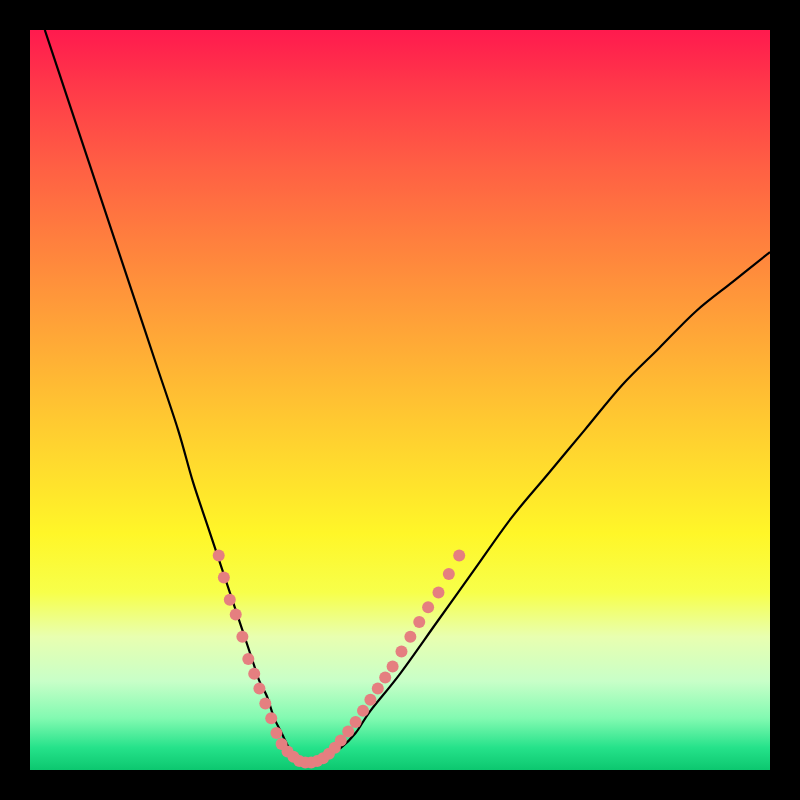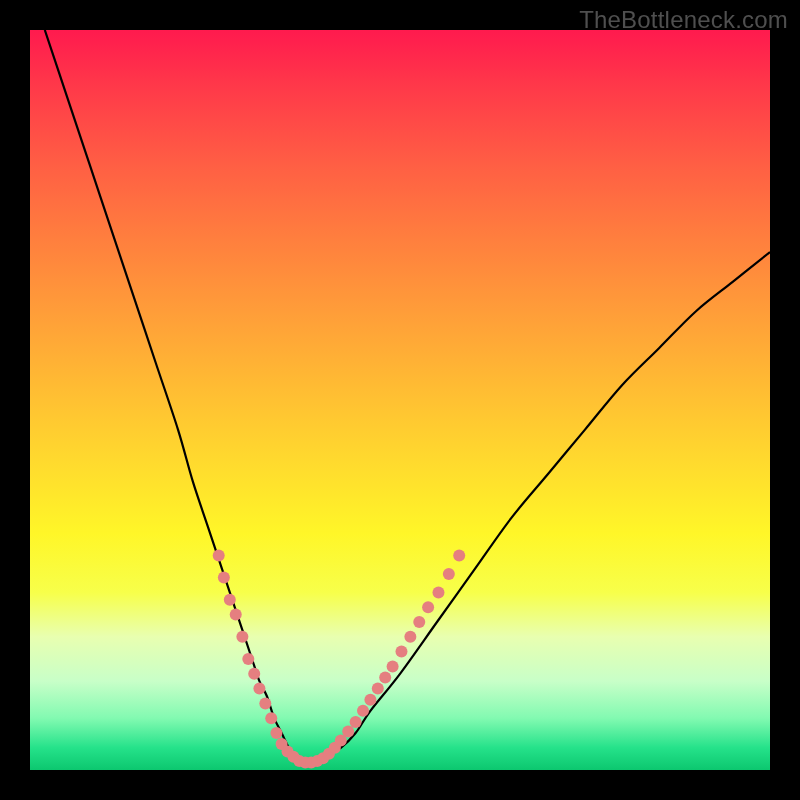--- a/index.html
+++ b/index.html
@@ -58,21 +58,20 @@
     left: 0;
     top: 0;
     width: 740px;
     height: 740px;
   }
 </style>
 </head>
 <body>
 
 <div class="frame">
-  <div class="watermark">TheBottleneck.com</div>
   <div class="plot">
     <svg class="curve" viewBox="0 0 740 740" preserveAspectRatio="none">
       <path id="curve-path" fill="none" stroke="#000000" stroke-width="2.2" d="M 14.8,0 C 18.5,11.100000000000003 29.599999999999998,44.40000000000002 37,66.60000000000002 C 44.4,88.80000000000003 51.800000000000004,111.00000000000004 59.2,133.20000000000005 C 66.60000000000001,155.40000000000006 74,177.60000000000008 81.4,199.80000000000007 C 88.80000000000001,222.00000000000006 96.2,244.2 103.60000000000001,266.4 C 111.00000000000001,288.59999999999997 118.4,310.79999999999995 125.80000000000001,332.99999999999994 C 133.20000000000002,355.19999999999993 141.83333333333334,379.8666666666666 148,399.59999999999997 C 154.16666666666666,419.3333333333333 157.86666666666667,435.3666666666667 162.8,451.4 C 167.73333333333335,467.4333333333333 172.66666666666666,480.99999999999994 177.6,495.79999999999995 C 182.53333333333333,510.59999999999997 187.46666666666667,525.4000000000001 192.4,540.2 C 197.33333333333334,555 202.26666666666668,569.8000000000001 207.20000000000002,584.6 C 212.13333333333335,599.4 218.3,617.9 222,629 C 225.7,640.1 226.93333333333334,645.0333333333334 229.4,651.2 C 231.86666666666667,657.3666666666667 234.33333333333334,659.8333333333334 236.8,666 C 239.26666666666668,672.1666666666666 241.73333333333335,682.0333333333334 244.20000000000002,688.2 C 246.66666666666669,694.3666666666667 249.13333333333335,698.0666666666667 251.60000000000002,703 C 254.0666666666667,707.9333333333333 256.53333333333336,714.0999999999999 259,717.8 C 261.46666666666664,721.5 263.9333333333333,722.7333333333333 266.4,725.2 C 268.8666666666667,727.6666666666667 271.33333333333337,731.3666666666667 273.8,732.6 C 276.26666666666665,733.8333333333334 278.73333333333335,732.6 281.2,732.6 C 283.66666666666663,732.6 286.1333333333333,733.8333333333334 288.6,732.6 C 291.0666666666667,731.3666666666667 292.3,727.6666666666667 296,725.2 C 299.7,722.7333333333333 305.8666666666667,721.5 310.8,717.8 C 315.73333333333335,714.0999999999999 320.6666666666667,709.1666666666666 325.6,703 C 330.53333333333336,696.8333333333334 333.00000000000006,690.6666666666666 340.40000000000003,680.8 C 347.8,670.9333333333333 358.9,658.5999999999999 370,643.8 C 381.1,629 394.66666666666674,609.2666666666667 407.00000000000006,592 C 419.33333333333337,574.7333333333333 431.6666666666667,557.4666666666667 444,540.2 C 456.3333333333333,522.9333333333334 468.6666666666667,504.43333333333334 481,488.4 C 493.3333333333333,472.3666666666666 505.6666666666667,458.8 518,444 C 530.3333333333334,429.2 542.6666666666666,414.4 555,399.59999999999997 C 567.3333333333334,384.79999999999995 579.6666666666666,368.76666666666665 592,355.2 C 604.3333333333334,341.6333333333333 616.6666666666666,330.53333333333336 629,318.20000000000005 C 641.3333333333334,305.86666666666673 653.6666666666666,292.3 666,281.2 C 678.3333333333334,270.09999999999997 690.6666666666666,261.46666666666664 703,251.59999999999997 C 715.3333333333334,241.7333333333333 733.8333333333334,226.93333333333334 740,222"></path>
       <g id="marker-group">
           <circle cx="188.70000000000002" cy="525.4" r="6" fill="#e57f80"></circle>
           <circle cx="193.88" cy="547.6" r="6" fill="#e57f80"></circle>
           <circle cx="199.8" cy="569.8" r="6" fill="#e57f80"></circle>
           <circle cx="205.72000000000003" cy="584.6" r="6" fill="#e57f80"></circle>
           <circle cx="212.38" cy="606.8" r="6" fill="#e57f80"></circle>
           <circle cx="218.29999999999998" cy="629" r="6" fill="#e57f80"></circle>

